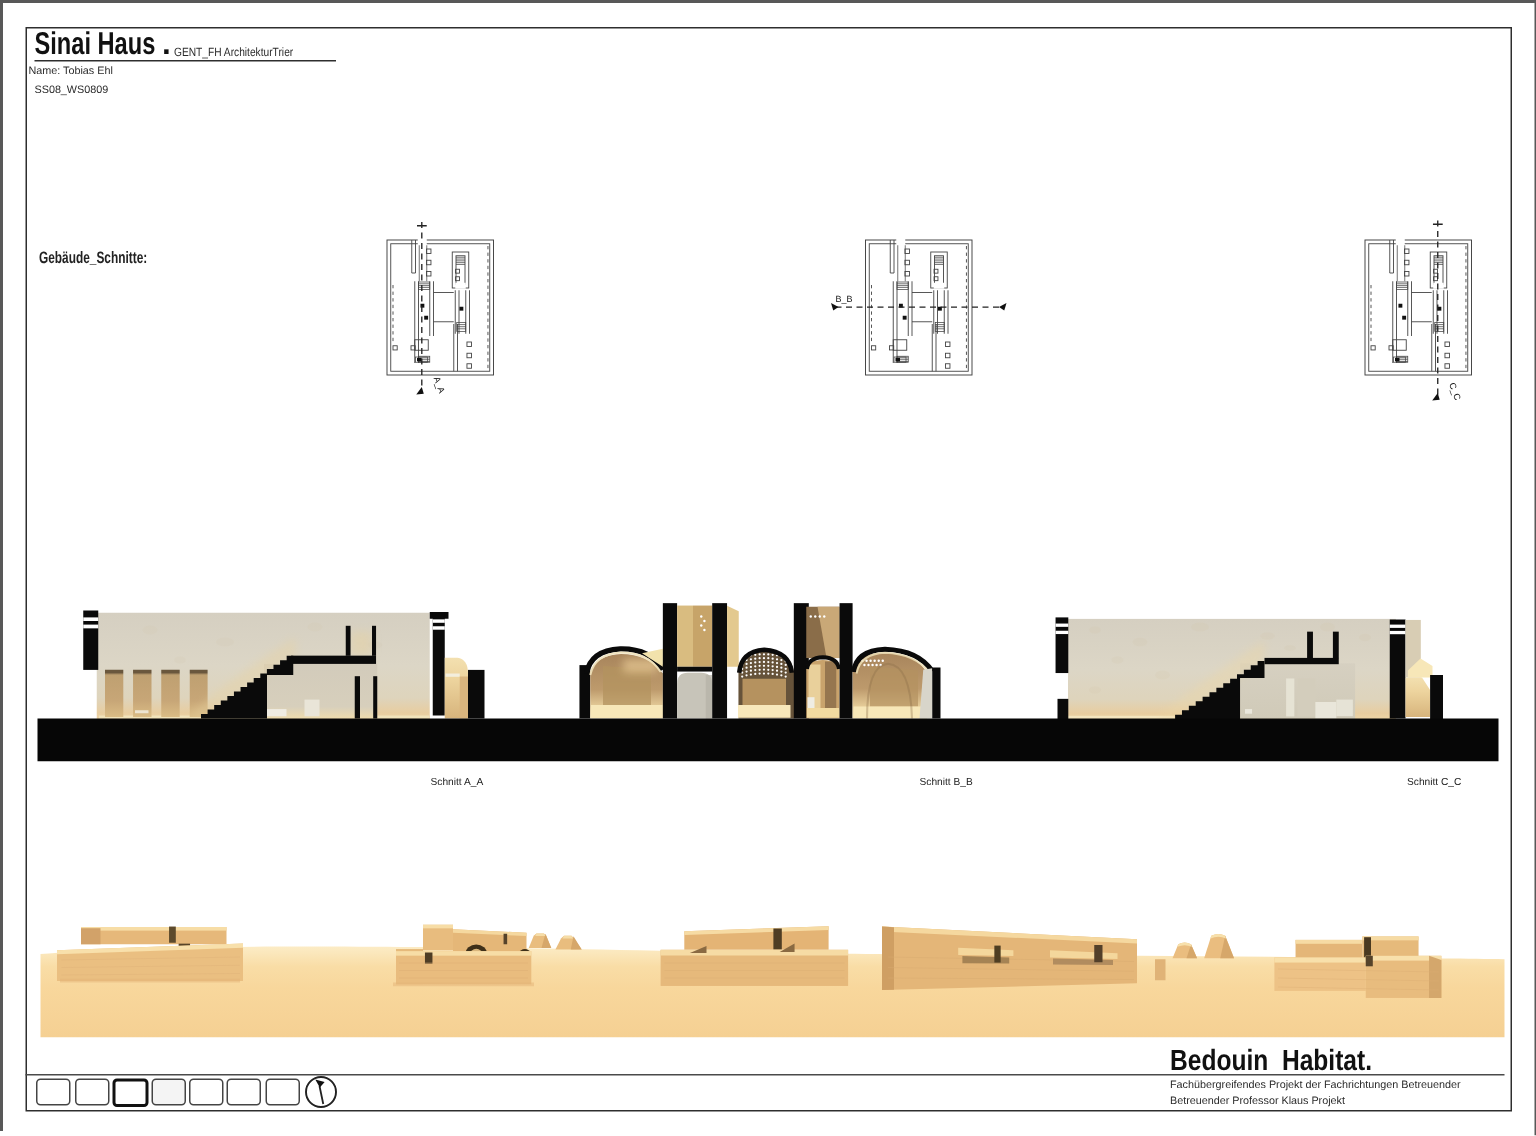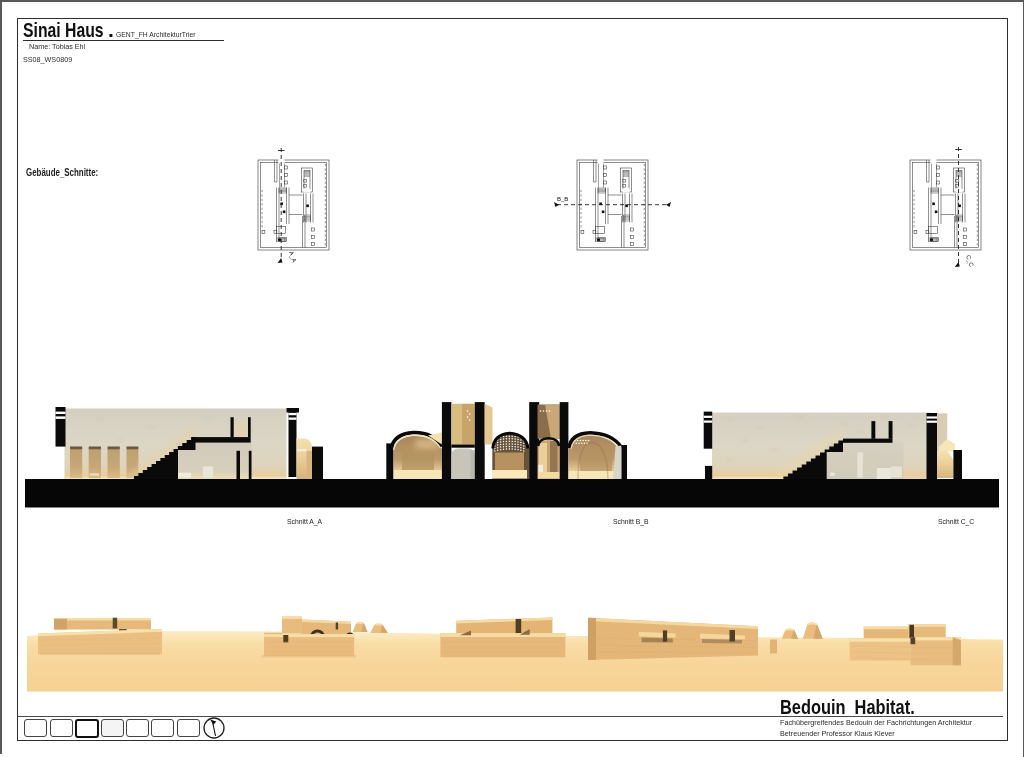--- a/index.html
+++ b/index.html
@@ -18,21 +18,21 @@
 <div class="abs" style="left:17px;top:18px;width:989px;height:721px;border:1px solid #2e2e2e"></div>
 
 <div class="abs" style="left:23px;top:18px;font-size:21px;font-weight:bold;white-space:nowrap;transform:scaleX(0.75);transform-origin:left top;color:#111">Sinai Haus</div>
 
 <div class="abs" style="left:108px;top:18px;font-size:21px;font-weight:bold;color:#111">.</div>
 
 <div class="abs" style="left:116px;top:29.5px;font-size:8px;color:#2b2b2b;white-space:nowrap;transform:scaleX(0.85);transform-origin:left top">GENT_FH ArchitekturTrier</div>
 
 <div class="abs" style="left:23px;top:39.5px;width:201px;height:1px;background:#2e2e2e"></div>
 
-<div class="abs" style="left:29px;top:42px;font-size:7.2px;color:#2b2b2b">Name: Tobias Ehl</div>
+<div class="abs" style="left:19px;top:42px;font-size:7.2px;color:#2b2b2b">Name: Tobias Ehl</div>
 
 <div class="abs" style="left:23px;top:55px;font-size:7.2px;color:#2b2b2b">SS08_WS0809</div>
 
 <div class="abs" style="left:25.5px;top:166px;font-size:11px;font-weight:bold;color:#222;white-space:nowrap;transform:scaleX(0.72);transform-origin:left top">Gebäude_Schnitte:</div>
 
 <svg width="0" height="0" style="position:absolute">
 <defs>
 <g id="plan" fill="none" stroke="#444" stroke-width="0.65">
 <rect x="0" y="0" width="71" height="90"></rect>
 <rect x="2.5" y="2.5" width="66" height="85" stroke-width="0.6"></rect>
@@ -573,23 +573,23 @@
 <line x1="852" y1="646" x2="959" y2="648"></line>
       <line x1="852" y1="652" x2="959" y2="654"></line>
       <line x1="852" y1="658" x2="959" y2="660"></line>
 </g>
 </svg>
 
 <div class="abs" style="left:17px;top:716px;width:986px;height:1px;background:#4a4a4a"></div>
 
 <div class="abs" style="left:780px;top:695.5px;font-size:19.5px;font-weight:bold;white-space:nowrap;transform:scaleX(0.84);transform-origin:left top;color:#111">Bedouin&nbsp; Habitat.</div>
 
-<div class="abs" style="left:780px;top:717.5px;font-size:7.2px;color:#2b2b2b;white-space:nowrap">Fachübergreifendes Bedouin der Fachrichtungen Architektur</div>
-
-<div class="abs" style="left:780px;top:728.5px;font-size:7.2px;color:#2b2b2b;white-space:nowrap">Betreuender Professor Klaus Klever</div>
+<div class="abs" style="left:780px;top:717.5px;font-size:7.2px;color:#2b2b2b;white-space:nowrap">Fachübergreifendes Projekt der Fachrichtungen Betreuender</div>
+
+<div class="abs" style="left:780px;top:728.5px;font-size:7.2px;color:#2b2b2b;white-space:nowrap">Betreuender Professor Klaus Projekt</div>
 
 <div class="abs" style="left:24px;top:719px">
 <div class="abs" style="left:0px;top:0px;width:21px;height:16px;border:1px solid #444;border-radius:3px"></div>
 <div class="abs" style="left:26px;top:0px;width:21px;height:16px;border:1px solid #444;border-radius:3px"></div>
 <div class="abs" style="left:51px;top:0px;width:20px;height:15px;border:2px solid #111;border-radius:3px"></div>
 <div class="abs" style="left:77px;top:0px;width:21px;height:16px;border:1px solid #444;border-radius:3px;background:#f4f4f4"></div>
 <div class="abs" style="left:102px;top:0px;width:21px;height:16px;border:1px solid #444;border-radius:3px"></div>
 <div class="abs" style="left:127px;top:0px;width:21px;height:16px;border:1px solid #444;border-radius:3px"></div>
 <div class="abs" style="left:153px;top:0px;width:21px;height:16px;border:1px solid #444;border-radius:3px"></div>
 </div>

